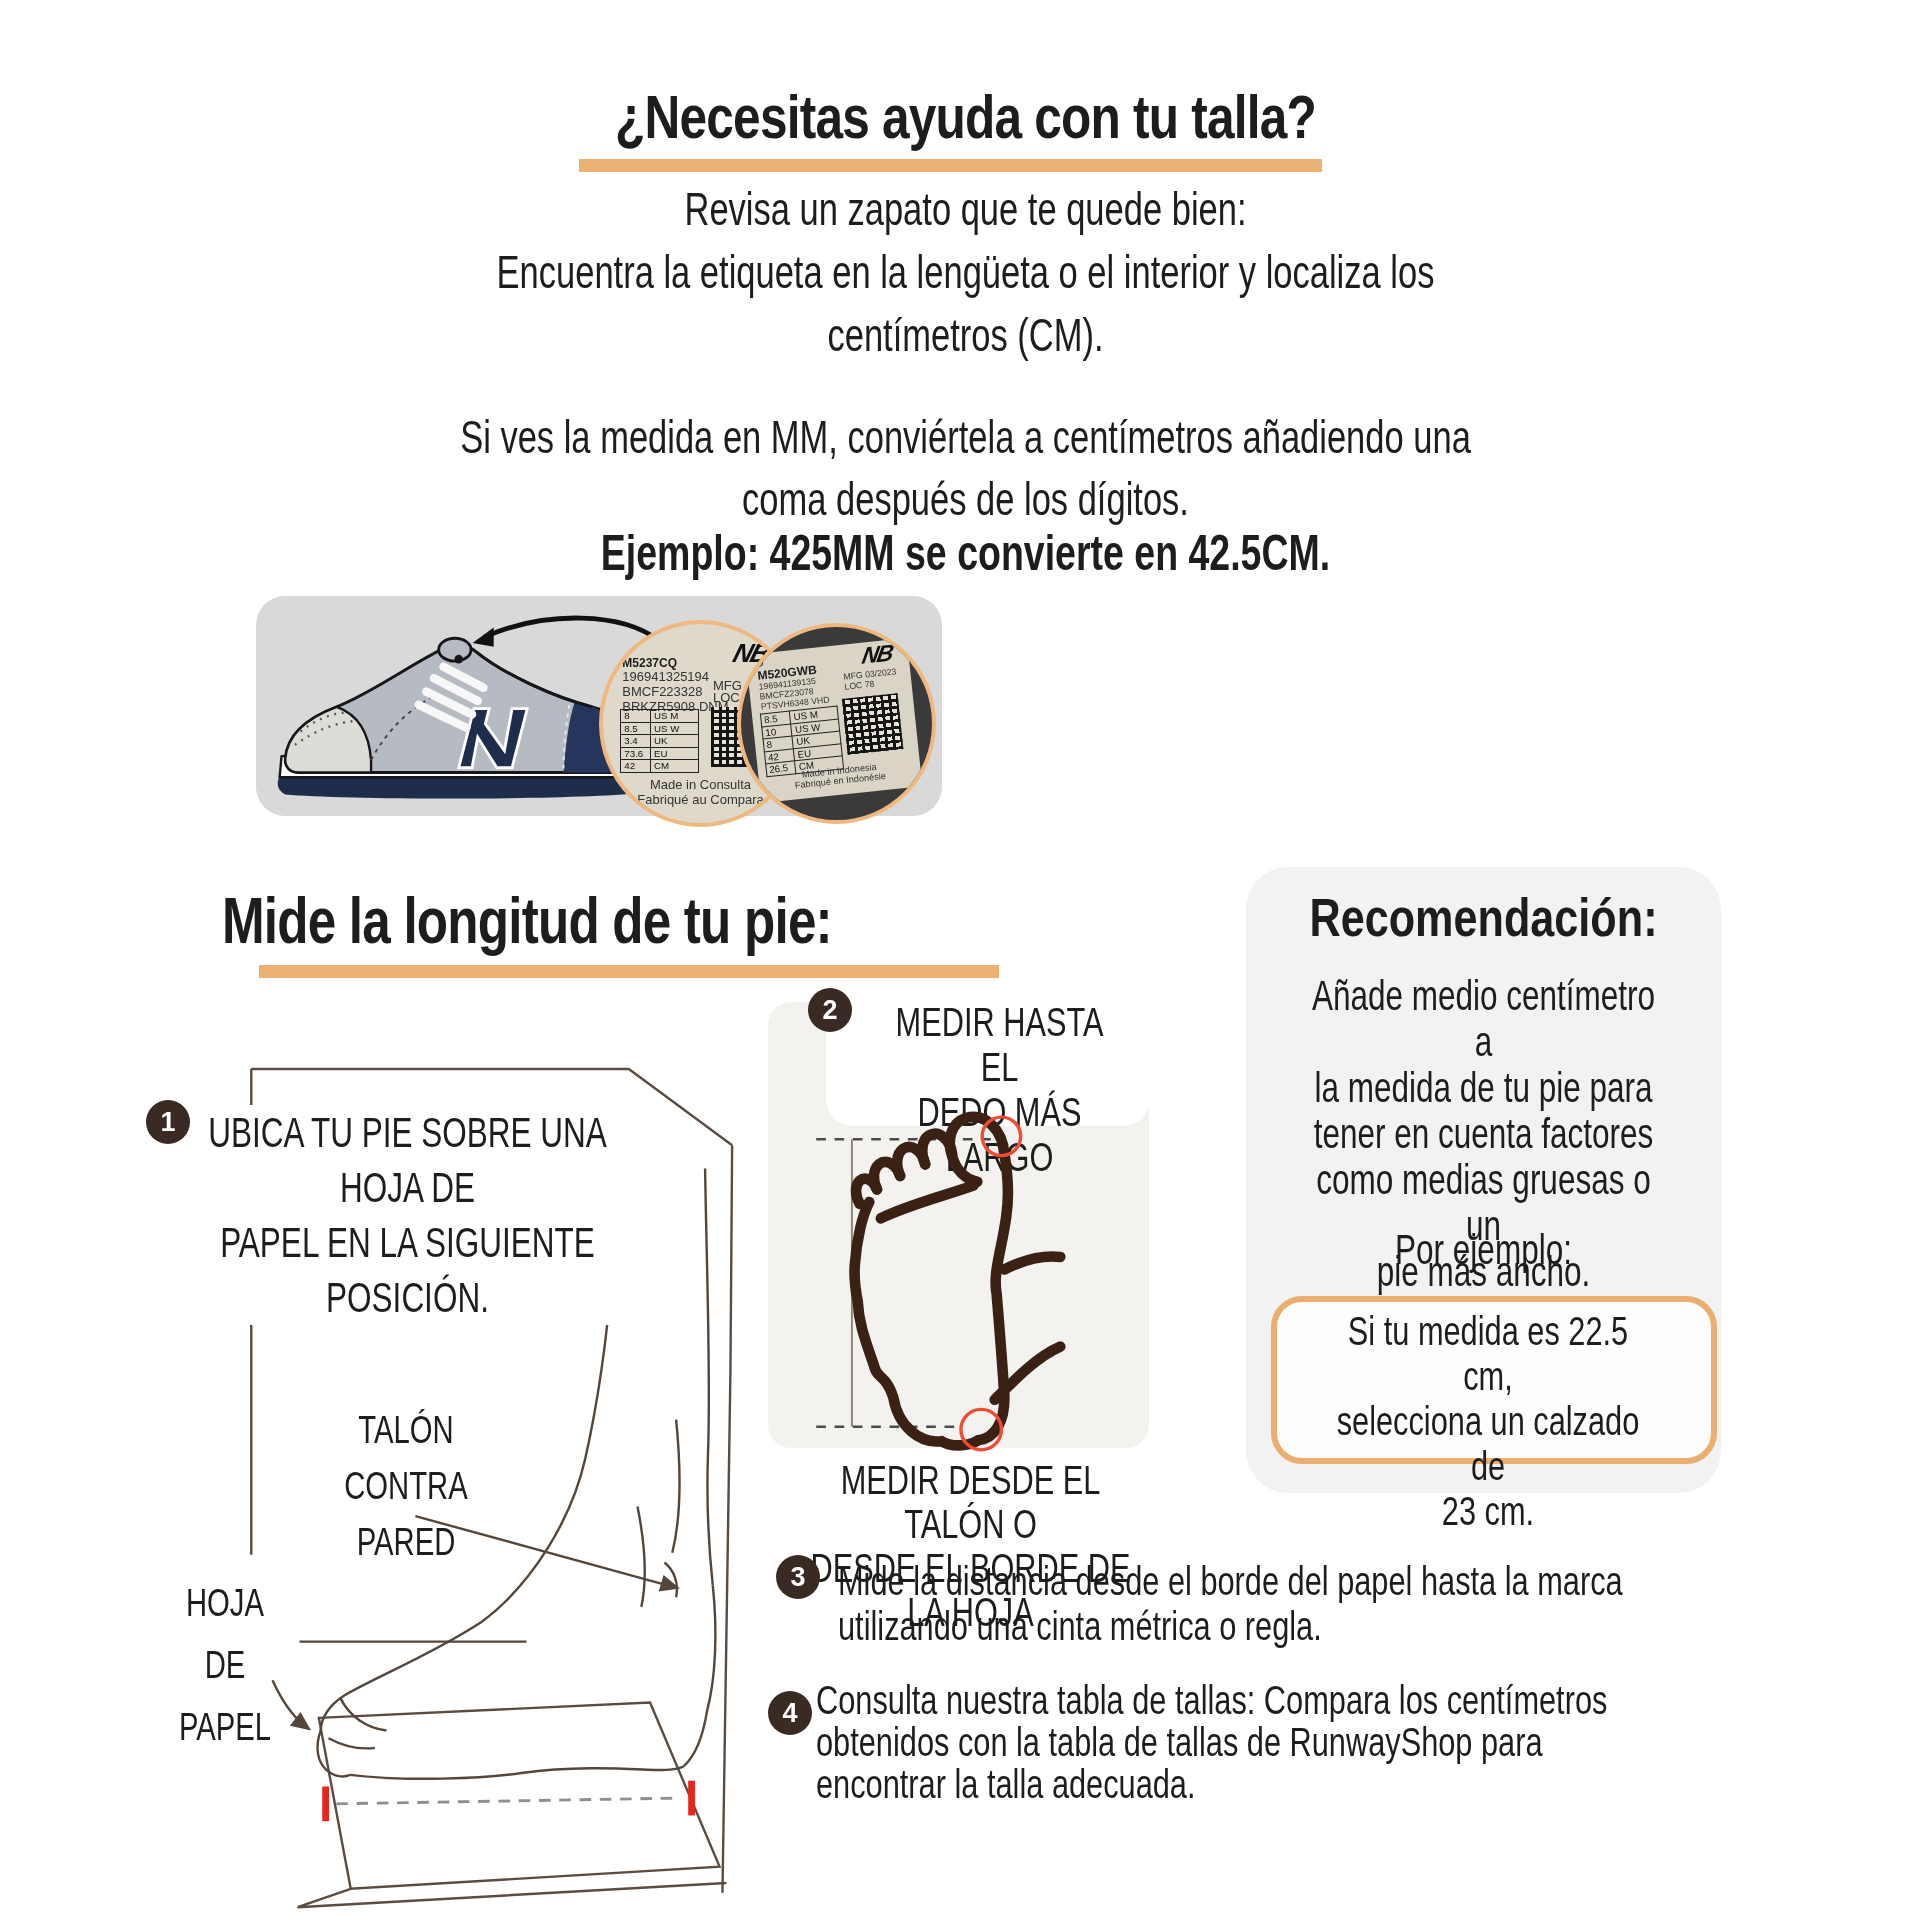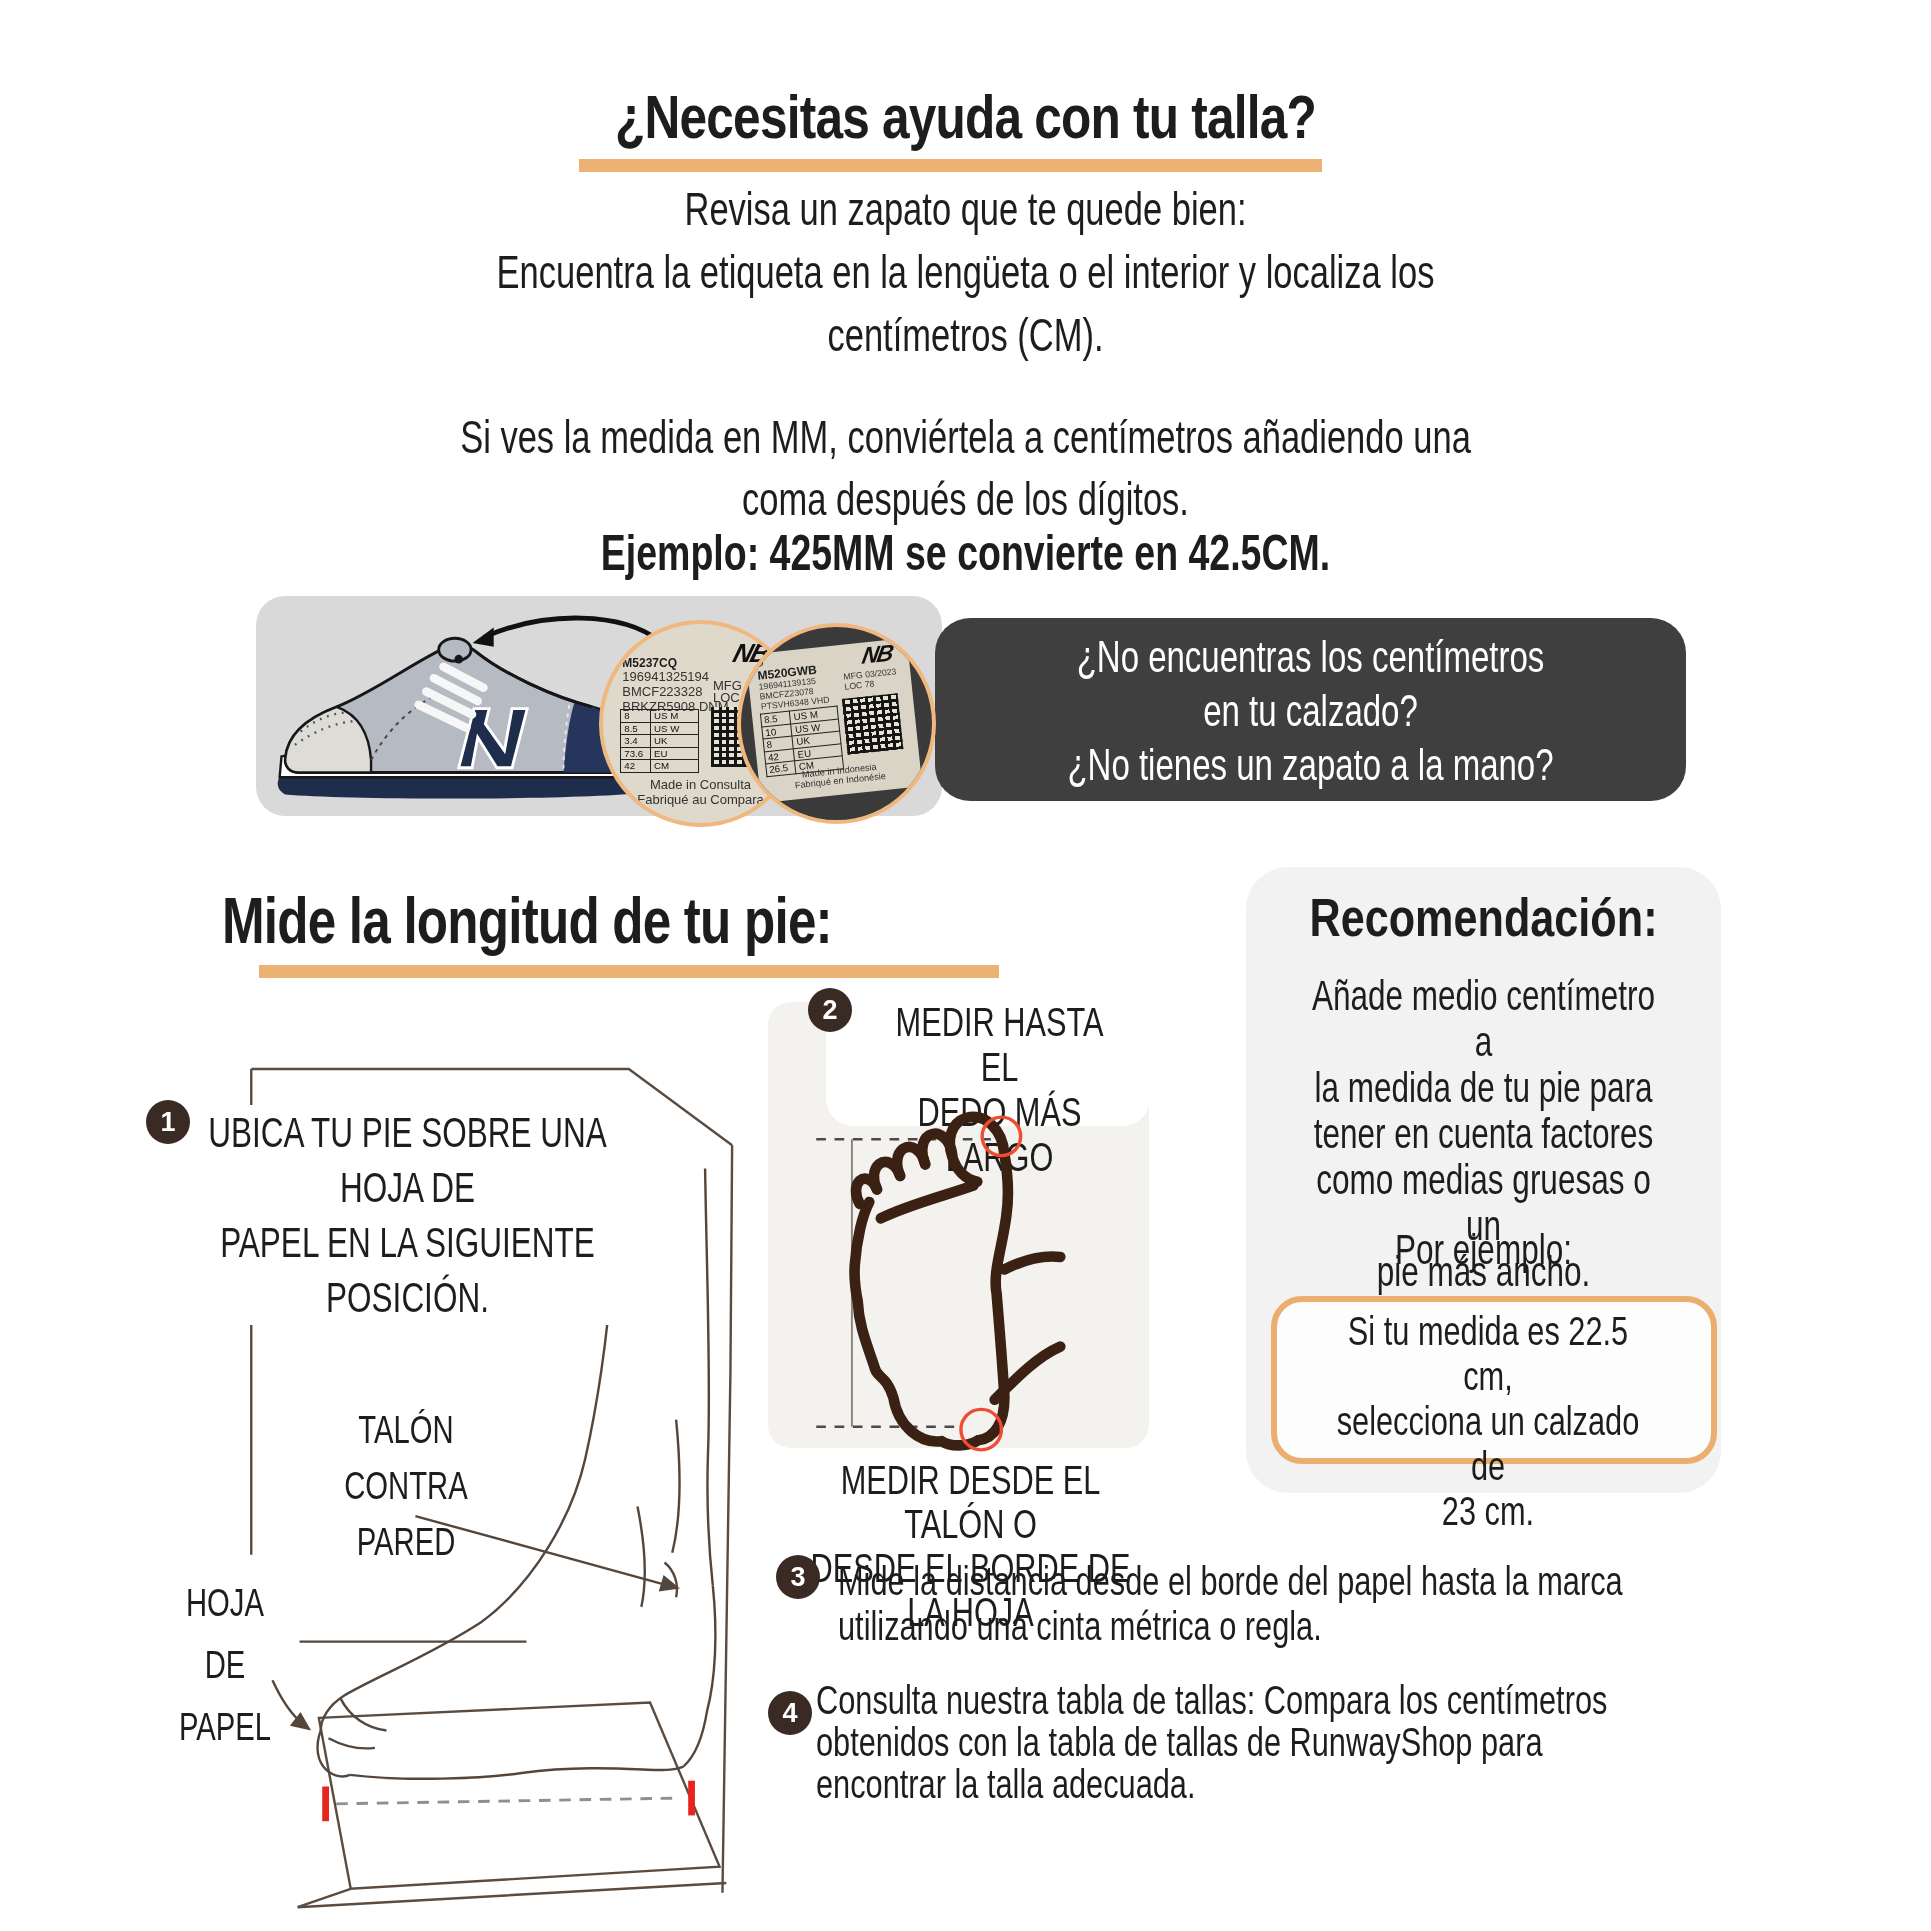--- a/index.html
+++ b/index.html
@@ -93,27 +93,20 @@
     <ellipse cx="192" cy="34" rx="17" ry="12" fill="#b6bac2" stroke="#17171a" stroke-width="3"></ellipse>
     <circle cx="196" cy="44" r="4.5" fill="#17171a"></circle>
     <path d="M214,36 C244,60 296,84 336,94" stroke="#17171a" stroke-width="3" fill="none"></path>
   </svg>
 
   <svg class="abs" style="left:459px;top:610px;" width="212" height="60" viewBox="0 0 220 62">
     <path d="M208,32 C170,2 90,0 26,28" stroke="#111" stroke-width="5" fill="none"></path>
     <polygon points="14,34 36,18 36,38" fill="#111"></polygon>
   </svg>
 
-  <div class="abs dark-box">
-    <div class="txt sx75c">
-      <div>¿No encuentras los centímetros</div>
-      <div>en tu calzado?</div>
-      <div>¿No tienes un zapato a la mano?</div>
-    </div>
-  </div>
 
   <div class="oval oval1">
     <div class="abs" style="left:19.3px;top:21px;">
       <div class="lblline">D</div>
       <div class="lblline b">M5237CQ</div>
       <div class="lblsmall">196941325194</div>
       <div class="lblsmall">BMCF223328</div>
       <div class="lblsmall">BRKZR5908  DNM</div>
     </div>
     <div class="abs lblsmall" style="left:110px;top:54px;">MFG 04/2023</div>

